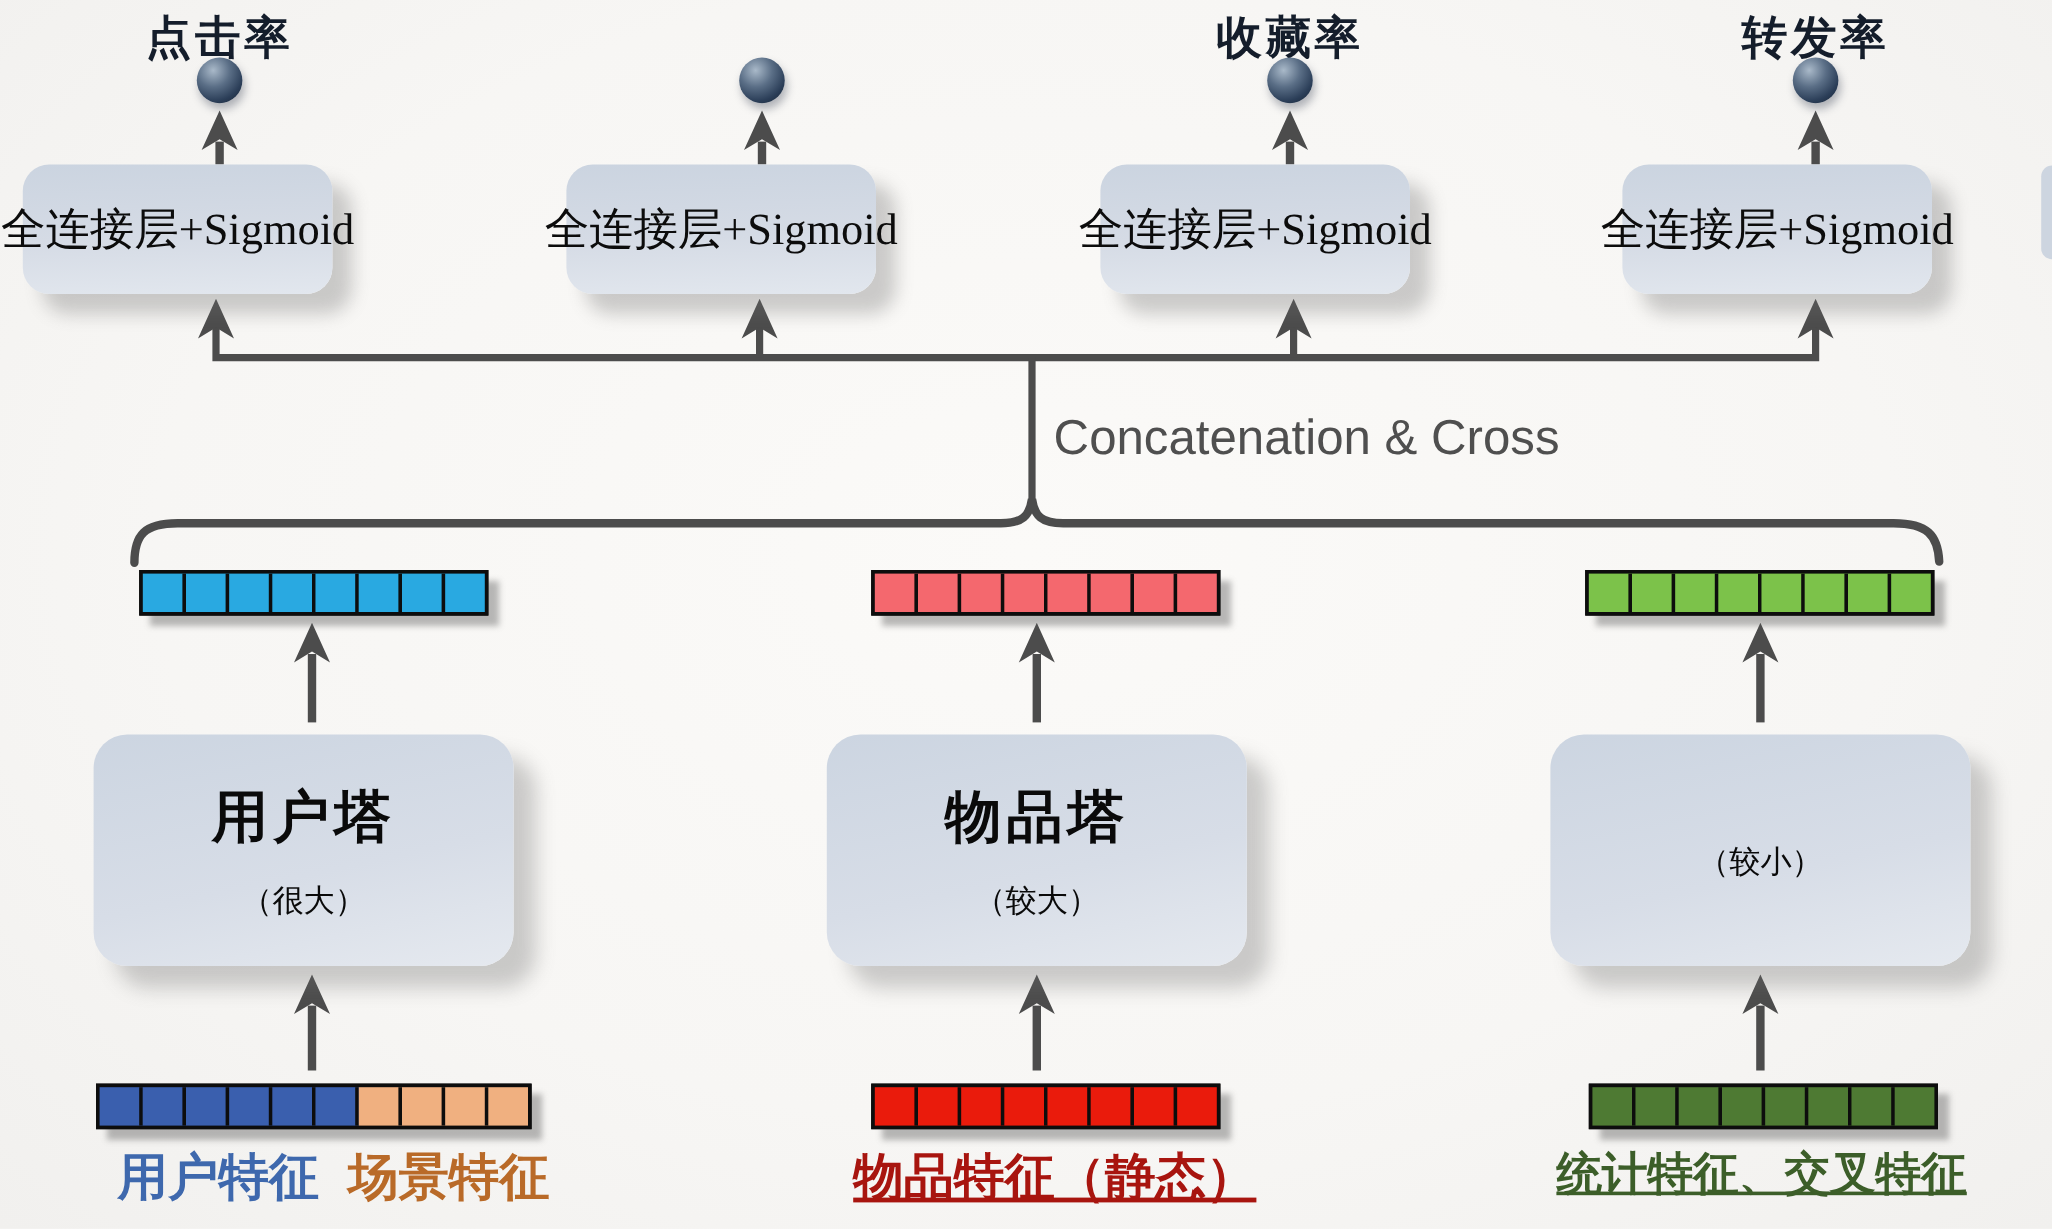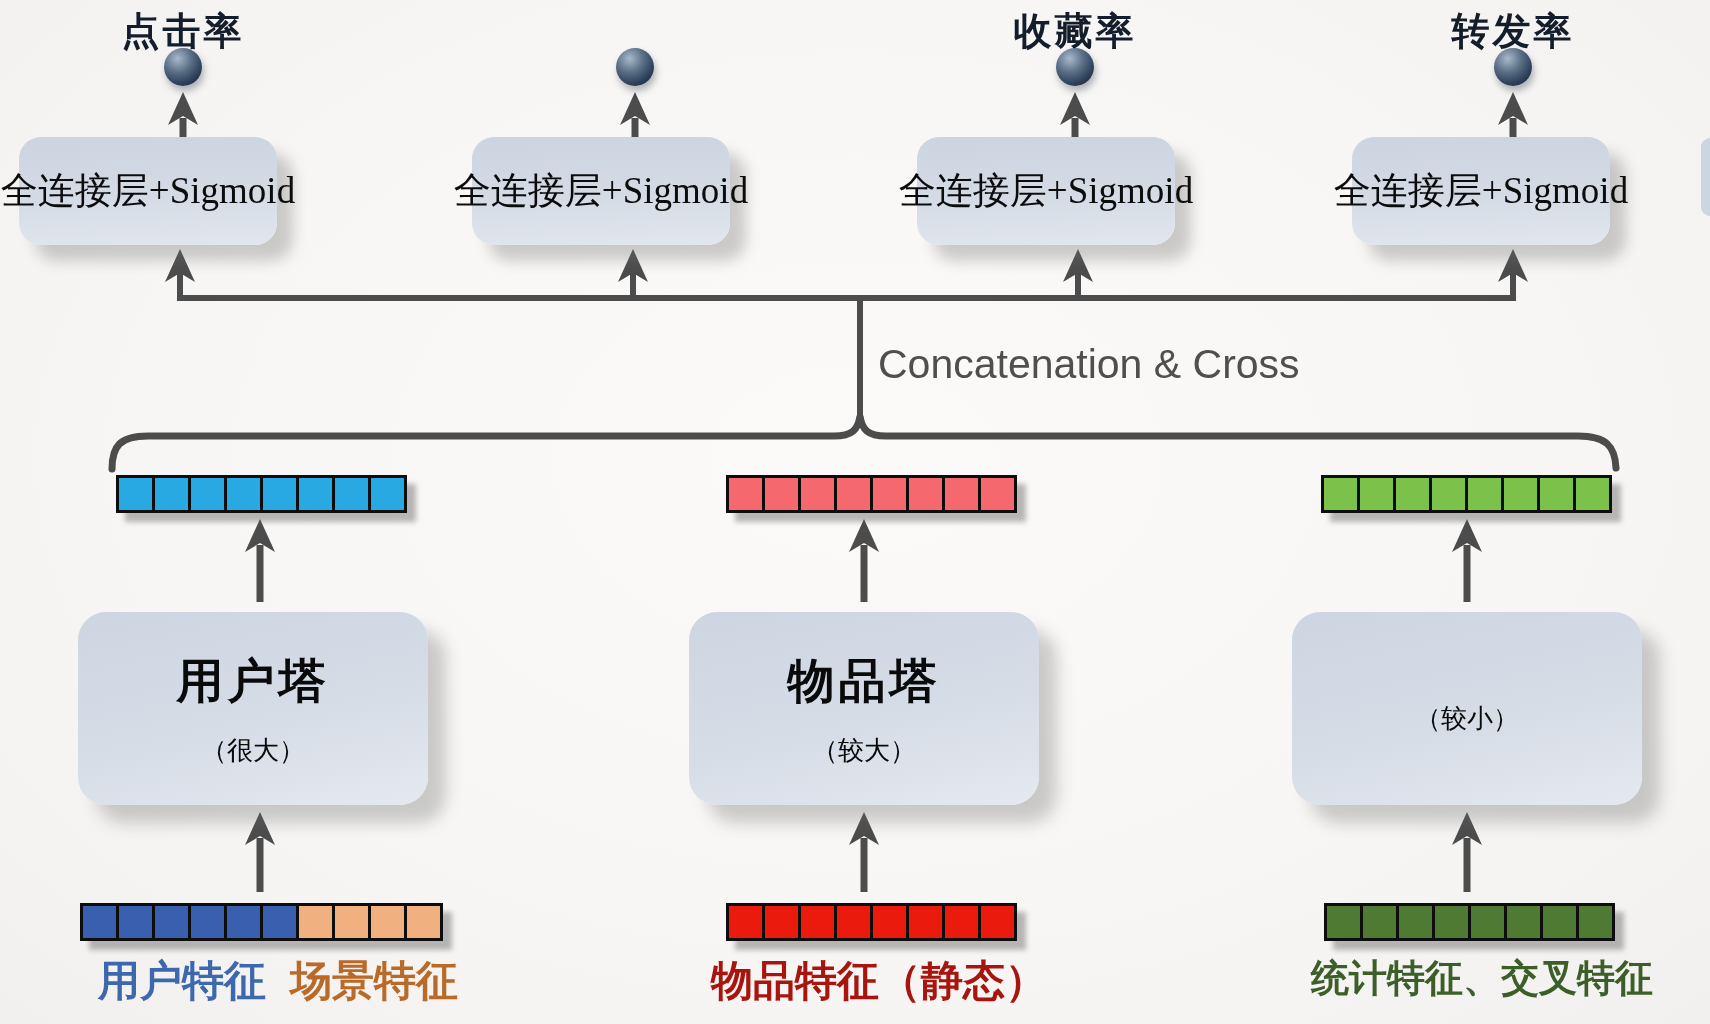--- a/index.html
+++ b/index.html
@@ -51,21 +51,21 @@
     width:350px;height:193px;top:612px;border-radius:28px;
     background:linear-gradient(168deg,#ccd5e1 0%,#d7dde7 58%,#e5e9ef 100%);
     box-shadow:18px 18px 16px rgba(110,110,110,0.33);
     display:flex;flex-direction:column;align-items:center;justify-content:center;
   }
   .tower-title{font-size:47px;font-weight:bold;color:#0a0a0a;letter-spacing:4px;white-space:nowrap;}
   .tower-sub{font-size:26px;color:#0a0a0a;margin-top:20px;white-space:nowrap;}
 
   
   .flabel{top:953px;font-size:42px;font-weight:bold;white-space:nowrap;}
-  .flabel.center{text-align:right;}
+  .flabel.center{text-align:center;text-decoration:underline;}
 
   
   .edge-sliver{
     left:1701px;top:138px;width:9px;height:78px;
     background:#cdd5e0;border-radius:10px 0 0 10px;
   }
 </style>
 </head>
 <body>
 

